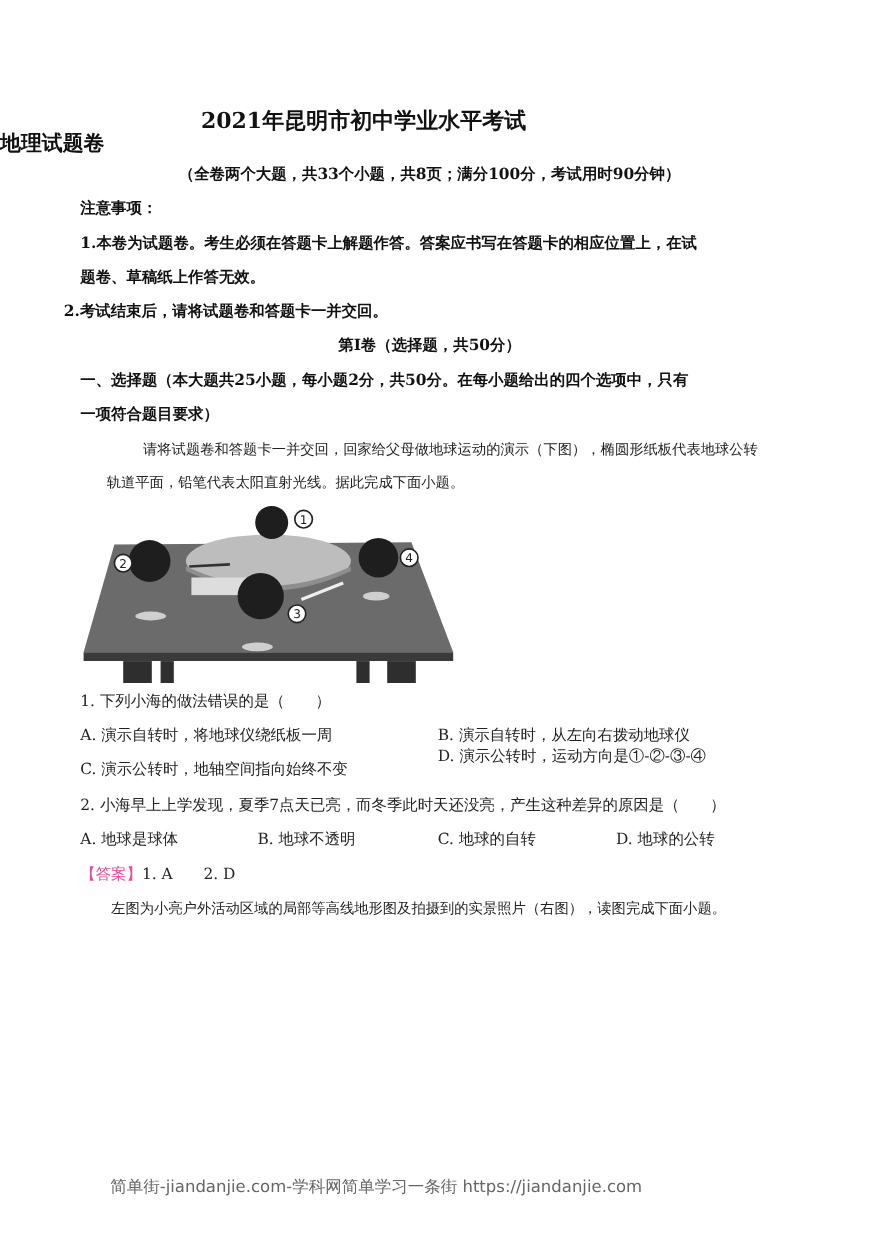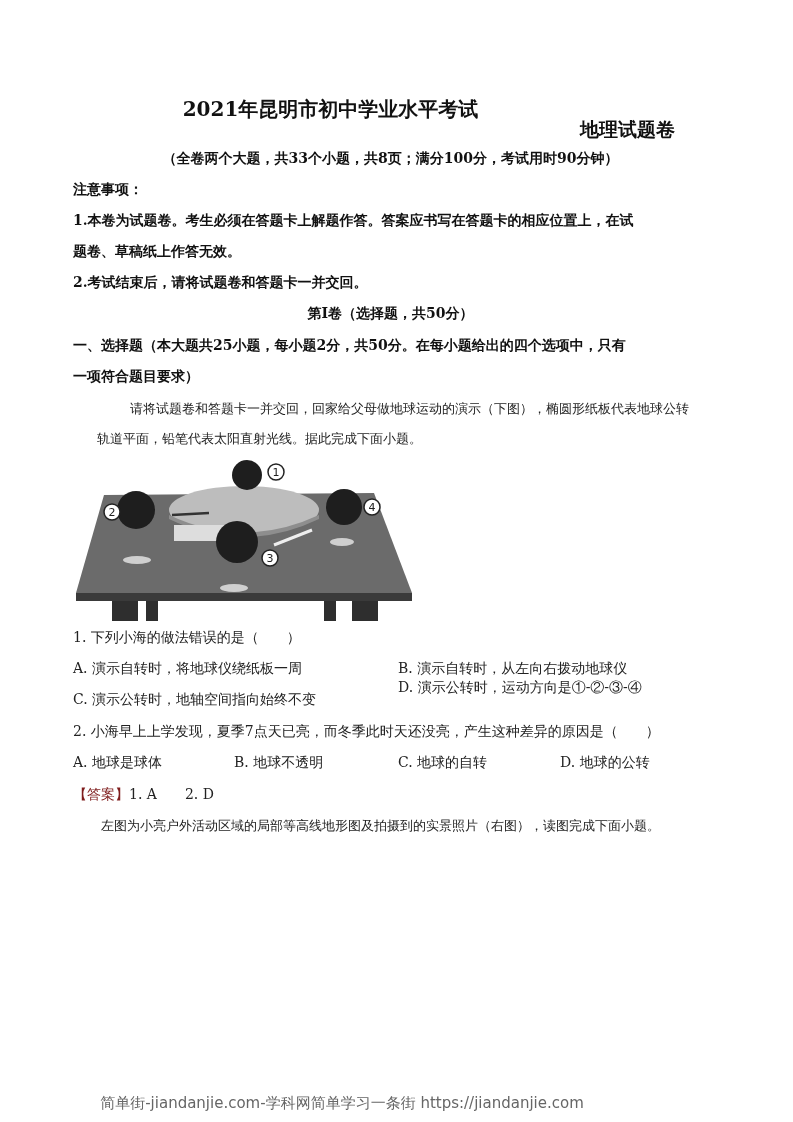--- a/index.html
+++ b/index.html
@@ -1,42 +1,42 @@
 <!DOCTYPE html>
 <html><head>
 <meta charset="utf-8">
 <style>
   html, body { margin: 0; padding: 0; background: #ffffff; }
   body { width: 793px; height: 1122px; position: relative; overflow: hidden;
          font-family: "DejaVu Serif", "Liberation Serif", serif; color: #111; }
   .abs { position: absolute; white-space: nowrap; }
   .title { left: 16px; width: 629px; text-align: center; font-weight: bold; font-size: 20px; }
-  .subtitle { left: 0; width: 675px; text-align: right; font-weight: bold; font-size: 19px; }
+  .subtitle { left: 0; width: 675px; text-align: left; font-weight: bold; font-size: 19px; }
   .b15 { font-weight: bold; font-size: 14px; }
   .center { left: 0; width: 781px; text-align: center; }
   .small { font-size: 13px; color: #222; }
   .q { font-size: 14px; color: #222; }
-  .answer-tag { color: #7f1d1d; }
+  .answer-tag { color: #ec4899; }
   .footer { left: 0; width: 684px; text-align: center; font-family: "DejaVu Sans", "Liberation Sans", sans-serif;
-            font-size: 15px; color: #666; margin-top: 24px; }
+            font-size: 15px; color: #666; }
   .fig { left: 74px; top: 455px; width: 340px; height: 166px; }
 </style>
 </head>
 <body>
 
 <div>
 
   <div class="abs title" style="top:96px;">2021年昆明市初中学业水平考试</div>
   <div class="abs subtitle" style="top:117px;">地理试题卷</div>
   <div class="abs b15 center" style="top:150px; font-size:14px;">（全卷两个大题，共33个小题，共8页；满分100分，考试用时90分钟）</div>
 
   <div class="abs b15" style="left:73px; top:181px;">注意事项：</div>
   <div class="abs b15" style="left:73px; top:212px;text-align:center;">1.本卷为试题卷。考生必须在答题卡上解题作答。答案应书写在答题卡的相应位置上，在试</div>
   <div class="abs b15" style="left:73px; top:243px;">题卷、草稿纸上作答无效。</div>
-  <div class="abs b15" style="left:73px; top:274px;">2.考试结束后，请将试题卷和答题卡一并交回。</div>
+  <div class="abs b15" style="left:58px; top:274px;">2.考试结束后，请将试题卷和答题卡一并交回。</div>
 
   <div class="abs b15 center" style="top:305px; font-size:14px;">第Ⅰ卷（选择题，共50分）</div>
   <div class="abs b15" style="left:73px; top:337px;">一、选择题（本大题共25小题，每小题2分，共50分。在每小题给出的四个选项中，只有</div>
   <div class="abs b15" style="left:73px; top:368px;">一项符合题目要求）</div>
 
   <div class="abs small" style="left:130px; top:400px;">请将试题卷和答题卡一并交回，回家给父母做地球运动的演示（下图），椭圆形纸板代表地球公转</div>
   <div class="abs small" style="left:97px; top:430px;">轨道平面，铅笔代表太阳直射光线。据此完成下面小题。</div>
 
   <div class="abs fig">
     <svg width="340" height="166" viewBox="0 0 340 166">

